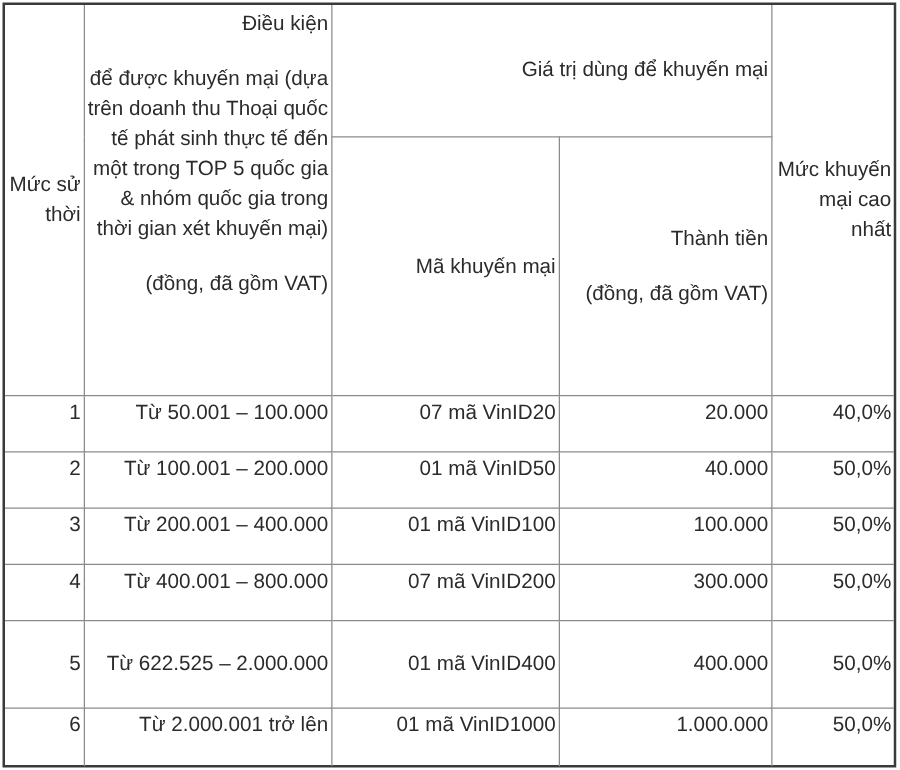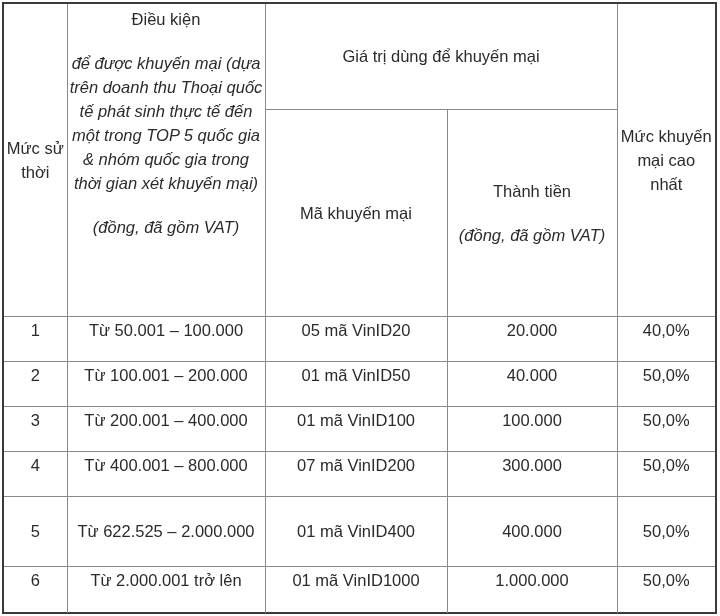--- a/index.html
+++ b/index.html
@@ -28,32 +28,32 @@
       width: 100%;
       height: 100%;
       table-layout: fixed;
       font-size: 16.5px;
       line-height: 24px;
     }
     td {
       border: 1px solid #8a8a8a;
       padding: 0 2px;
       vertical-align: middle;
-      text-align: center;
+      text-align: right;
       word-wrap: break-word;
     }
     tr:first-child td { border-top: none; }
     tr td:first-child { border-left: none; }
     tr td:last-child { border-right: none; margin-left: 10px; }
     tr:last-child td { border-bottom: none; }
     .p {
       display: block;
       margin: 0;
     }
-    .gap { margin-top: 20px; font-style: italic; }
+    .gap { margin-top: 20px; }
     .cond { padding-top: 0; }
     .row-h1 { height: 105px; }
     .row-h2 { height: 207px; }
     .row-d { height: 45px; }
     .row-d td { vertical-align: top; padding-top: 1px; }
     .row-tall { height: 70px; }
     .row-tall td { vertical-align: middle; padding-top: 0; }
     .row-last { height: 47px; }
   </style>
 </head>
@@ -91,21 +91,21 @@
         </td>
         <td>
           <span class="p">Thành tiền</span>
           <span class="p gap">(đồng, đã gồm VAT)</span>
         </td>
       </tr>
 
       <tr class="row-d">
         <td>1</td>
         <td>Từ 50.001 – 100.000</td>
-        <td>05 mã VinID20</td>
+        <td>07 mã VinID20</td>
         <td>20.000</td>
         <td>40,0%</td>
       </tr>
       <tr class="row-d">
         <td>2</td>
         <td>Từ 100.001 – 200.000</td>
         <td>01 mã VinID50</td>
         <td>40.000</td>
         <td>50,0%</td>
       </tr>

